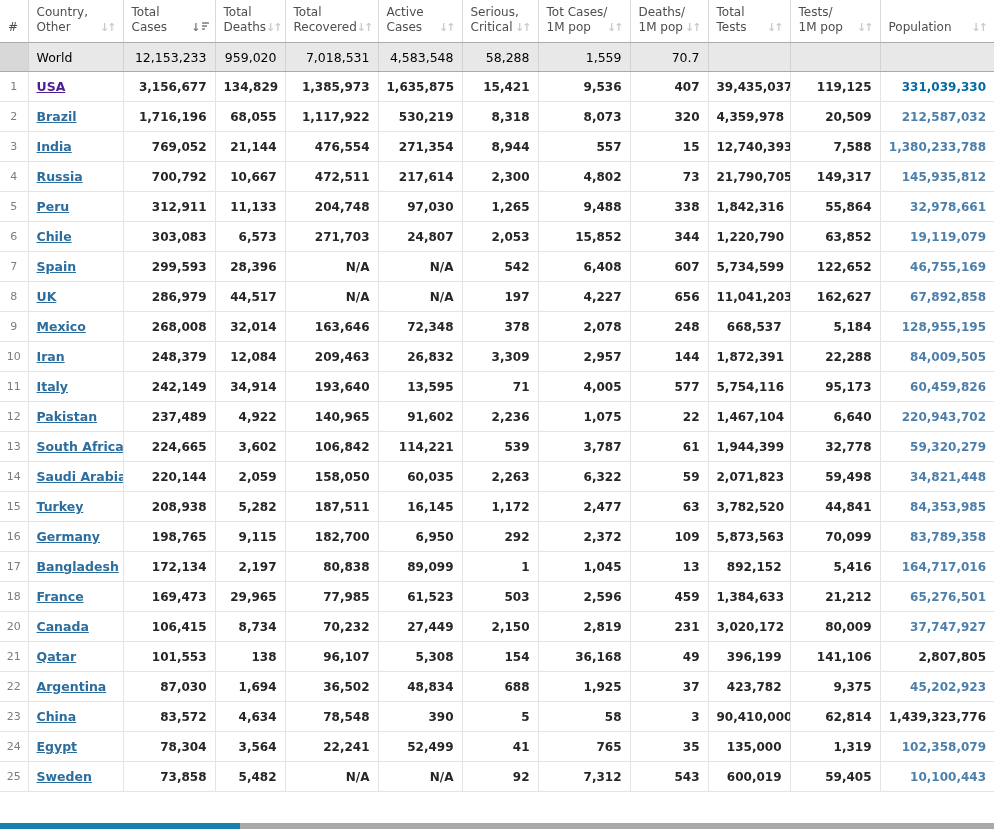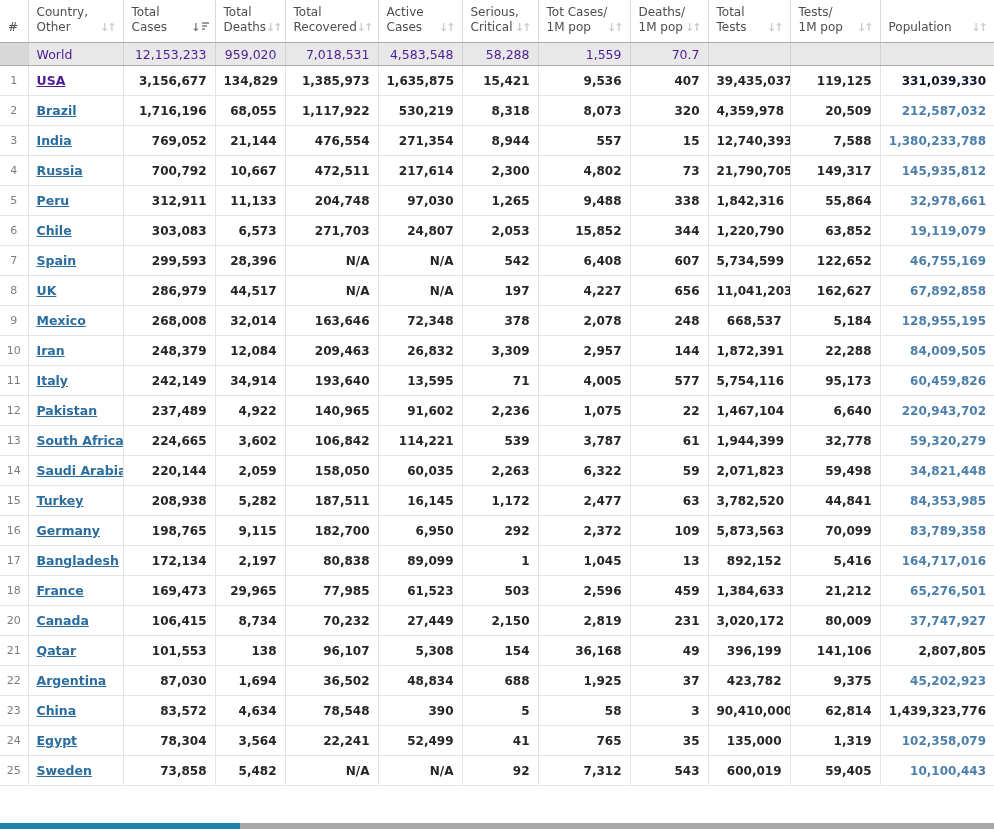--- a/index.html
+++ b/index.html
@@ -57,28 +57,28 @@
   tbody td:first-child{border-left:none;}
   tbody td:last-child{border-right:none;}
   td.rank{text-align:center;color:#7c7c7c;font-size:11px;font-weight:400;padding:0 2px;}
   td.country{text-align:left;padding:0 4px 0 8px;}
   td.country a{font-size:12.5px;font-weight:700;text-decoration:underline;cursor:pointer;}
   td.pop .plink{text-decoration:none;cursor:pointer;font-weight:700;}
   td.pop .pplain{font-weight:700;color:#262626;}
 
   
   tr.world td{
-    height:23px;
+    height:29px;
     background:#e8e8e8;
     border-top:1px solid #ababab;
     border-bottom:1px solid #ababab;
     border-left-color:#d2d2d2;
     border-right-color:#d2d2d2;
     font-weight:400;
-    color:#4c1d95;
+    color:#000000;
     font-size:12.5px;
   }
   tr.world td.rank{background:#d8d8d8;}
   tr.world td.country{font-size:12.5px;}
 
   
   .scrollbar{
     position:absolute;left:0;bottom:0;width:994px;height:6px;
   }
   .scrollbar .thumb{position:absolute;left:0;top:0;height:6px;}
@@ -234,21 +234,21 @@
           <td class="country"><a style="color: #4c1d95;">USA</a></td>
           <td class="">3,156,677</td>
           <td class="">134,829</td>
           <td class="">1,385,973</td>
           <td class="">1,635,875</td>
           <td class="">15,421</td>
           <td class="">9,536</td>
           <td class="">407</td>
           <td class="">39,435,037</td>
           <td class="">119,125</td>
-          <td class="pop"><span class="plink" style="color: #0f172a;">331,039,330</span></td>
+          <td class="pop"><span class="plink" style="color: #0369a1;">331,039,330</span></td>
         </tr>
         <tr>
           <td class="rank">2</td>
           <td class="country"><a style="color: rgb(43, 109, 158);">Brazil</a></td>
           <td class="">1,716,196</td>
           <td class="">68,055</td>
           <td class="">1,117,922</td>
           <td class="">530,219</td>
           <td class="">8,318</td>
           <td class="">8,073</td>

